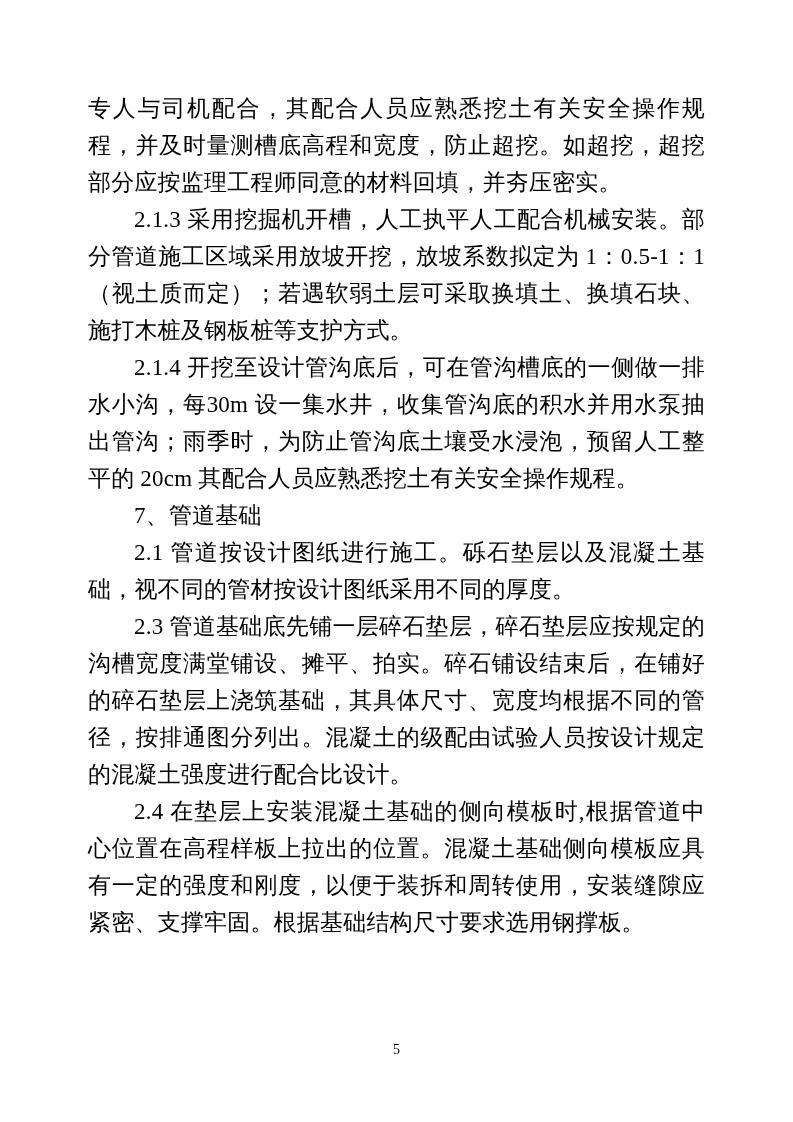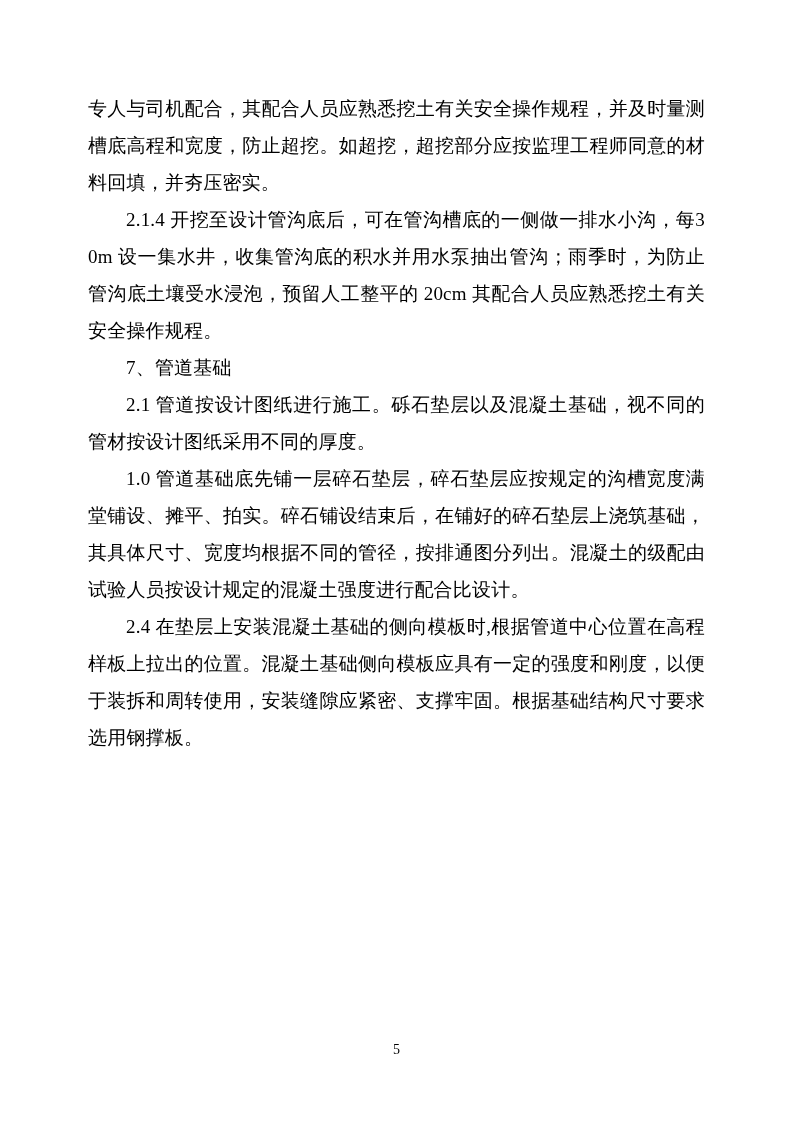--- a/index.html
+++ b/index.html
@@ -20,21 +20,21 @@
     top: 0; left: 0;
     width: 793px;
     height: 1122px;
     background: #ffffff;
   }
   .page-content {
     position: absolute;
     top: 90px;
     left: 88px;
     right: 88px;
-    font-size: 19px;
+    font-size: 23px;
     line-height: 37px;
     text-align: justify;
     text-justify: inter-ideograph;
     letter-spacing: 0.2px;
   }
   .page-content p {
     margin: 0;
     padding: 0;
     text-indent: 2em;
     word-break: break-all;
@@ -52,22 +52,23 @@
     line-height: 16px;
     color: #000000;
   }
 </style>
 </head>
 <body>
 
 <div class="page">
   <div class="page-content">
     <p class="no-indent">专人与司机配合，其配合人员应熟悉挖土有关安全操作规程，并及时量测槽底高程和宽度，防止超挖。如超挖，超挖部分应按监理工程师同意的材料回填，并夯压密实。</p>
+    <p>2.1.3 采用挖掘机开槽，人工执平人工配合机械安装。部分管道施工区域采用放坡开挖，放坡系数拟定为 1：0.5-1：1（视土质而定）；若遇软弱土层可采取换填土、换填石块、施打木桩及钢板桩等支护方式。</p>
     <p>2.1.4 开挖至设计管沟底后，可在管沟槽底的一侧做一排水小沟，每30m 设一集水井，收集管沟底的积水并用水泵抽出管沟；雨季时，为防止管沟底土壤受水浸泡，预留人工整平的 20cm 其配合人员应熟悉挖土有关安全操作规程。</p>
     <p>7、管道基础</p>
     <p>2.1 管道按设计图纸进行施工。砾石垫层以及混凝土基础，视不同的管材按设计图纸采用不同的厚度。</p>
-    <p>1.0 管道基础底先铺一层碎石垫层，碎石垫层应按规定的沟槽宽度满堂铺设、摊平、拍实。碎石铺设结束后，在铺好的碎石垫层上浇筑基础，其具体尺寸、宽度均根据不同的管径，按排通图分列出。混凝土的级配由试验人员按设计规定的混凝土强度进行配合比设计。</p>
+    <p>2.3 管道基础底先铺一层碎石垫层，碎石垫层应按规定的沟槽宽度满堂铺设、摊平、拍实。碎石铺设结束后，在铺好的碎石垫层上浇筑基础，其具体尺寸、宽度均根据不同的管径，按排通图分列出。混凝土的级配由试验人员按设计规定的混凝土强度进行配合比设计。</p>
     <p>2.4 在垫层上安装混凝土基础的侧向模板时,根据管道中心位置在高程样板上拉出的位置。混凝土基础侧向模板应具有一定的强度和刚度，以便于装拆和周转使用，安装缝隙应紧密、支撑牢固。根据基础结构尺寸要求选用钢撑板。</p>
   </div>
   <div class="page-footer">
     <span>5</span>
   </div>
 </div>
 
 </body></html>

